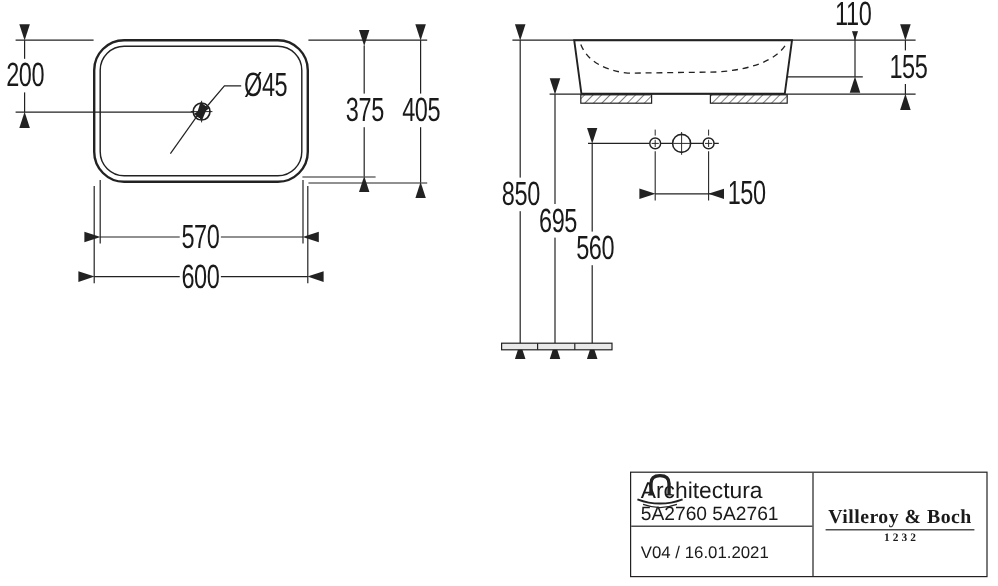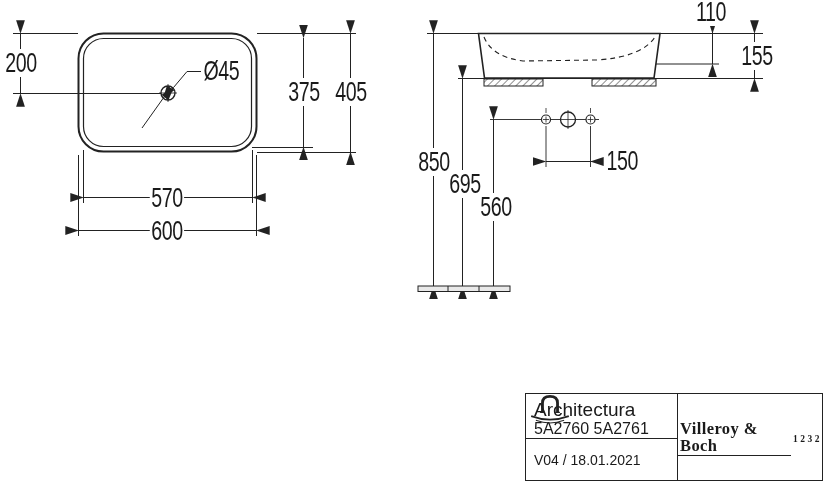--- a/index.html
+++ b/index.html
@@ -19,21 +19,21 @@
   
   .tblock{
     position:absolute;left:525px;top:393px;width:298px;height:88px;
     border:1.6px solid #222;box-sizing:border-box;display:flex;background:#fff;color:#1a1a1a;
   }
   .tb-left{width:152px;border-right:1.6px solid #222;box-sizing:border-box;display:flex;flex-direction:column;}
   .tb-left-top{height:45px;border-bottom:1.6px solid #222;box-sizing:border-box;padding:6px 0 0 8px;}
   .tb-series{display:block;font-size:19px;line-height:1.05;}
   .tb-codes{display:block;font-size:16px;line-height:1.15;}
   .tb-left-bottom{flex:1;display:flex;align-items:center;padding-left:8px;font-size:14px;}
-  .tb-right{flex:1;display:flex;align-items:center;justify-content:center;padding-top:2px;}
+  .tb-right{flex:1;display:flex;flex-direction:column;align-items:center;justify-content:center;padding-top:2px;}
   .tb-brand{
     font-family:"Liberation Serif",serif;font-size:16.5px;font-weight:600;letter-spacing:0.4px;
     border-bottom:1.5px solid #222;padding:0 2px 1px 2px;line-height:1.05;
   }
   .tb-year{
     font-family:"Liberation Serif",serif;font-size:9.5px;font-weight:700;letter-spacing:2.5px;
     margin-top:2px;text-indent:2.5px;
   }
 </style>
 </head>
@@ -129,21 +129,21 @@
   <span class="dim-label" style="left:496px;top:207px">560</span>
   <span class="dim-label anchor-left" style="left:605px;top:161px">150</span>
 
   <div class="tblock">
     <div class="tb-left">
       <div class="tb-left-top">
         <span class="tb-series">Architectura</span>
         <span class="tb-codes">5A2760 5A2761</span>
       </div>
       <div class="tb-left-bottom">
-        <span>V04 / 18.01.2021</span>
+        <span>V04 / 16.01.2021</span>
       </div>
     </div>
     <div class="tb-right">
       <svg width="48" height="32" viewBox="0 0 48 34">
         <g stroke="#222" fill="none">
           <path d="M16,19 L16,9.5 Q16,2.5 24,2.5 Q32,2.5 32,9.5 L32,19" stroke-width="3"></path>
           <path d="M13.5,19.5 H18.5 M29.5,19.5 H34.5" stroke-width="1.4"></path>
           <path d="M4,23.5 Q24,31 44,23.5" stroke-width="1.8"></path>
           <path d="M9,28 Q24,33.5 39,28" stroke-width="1.1"></path>
         </g>

